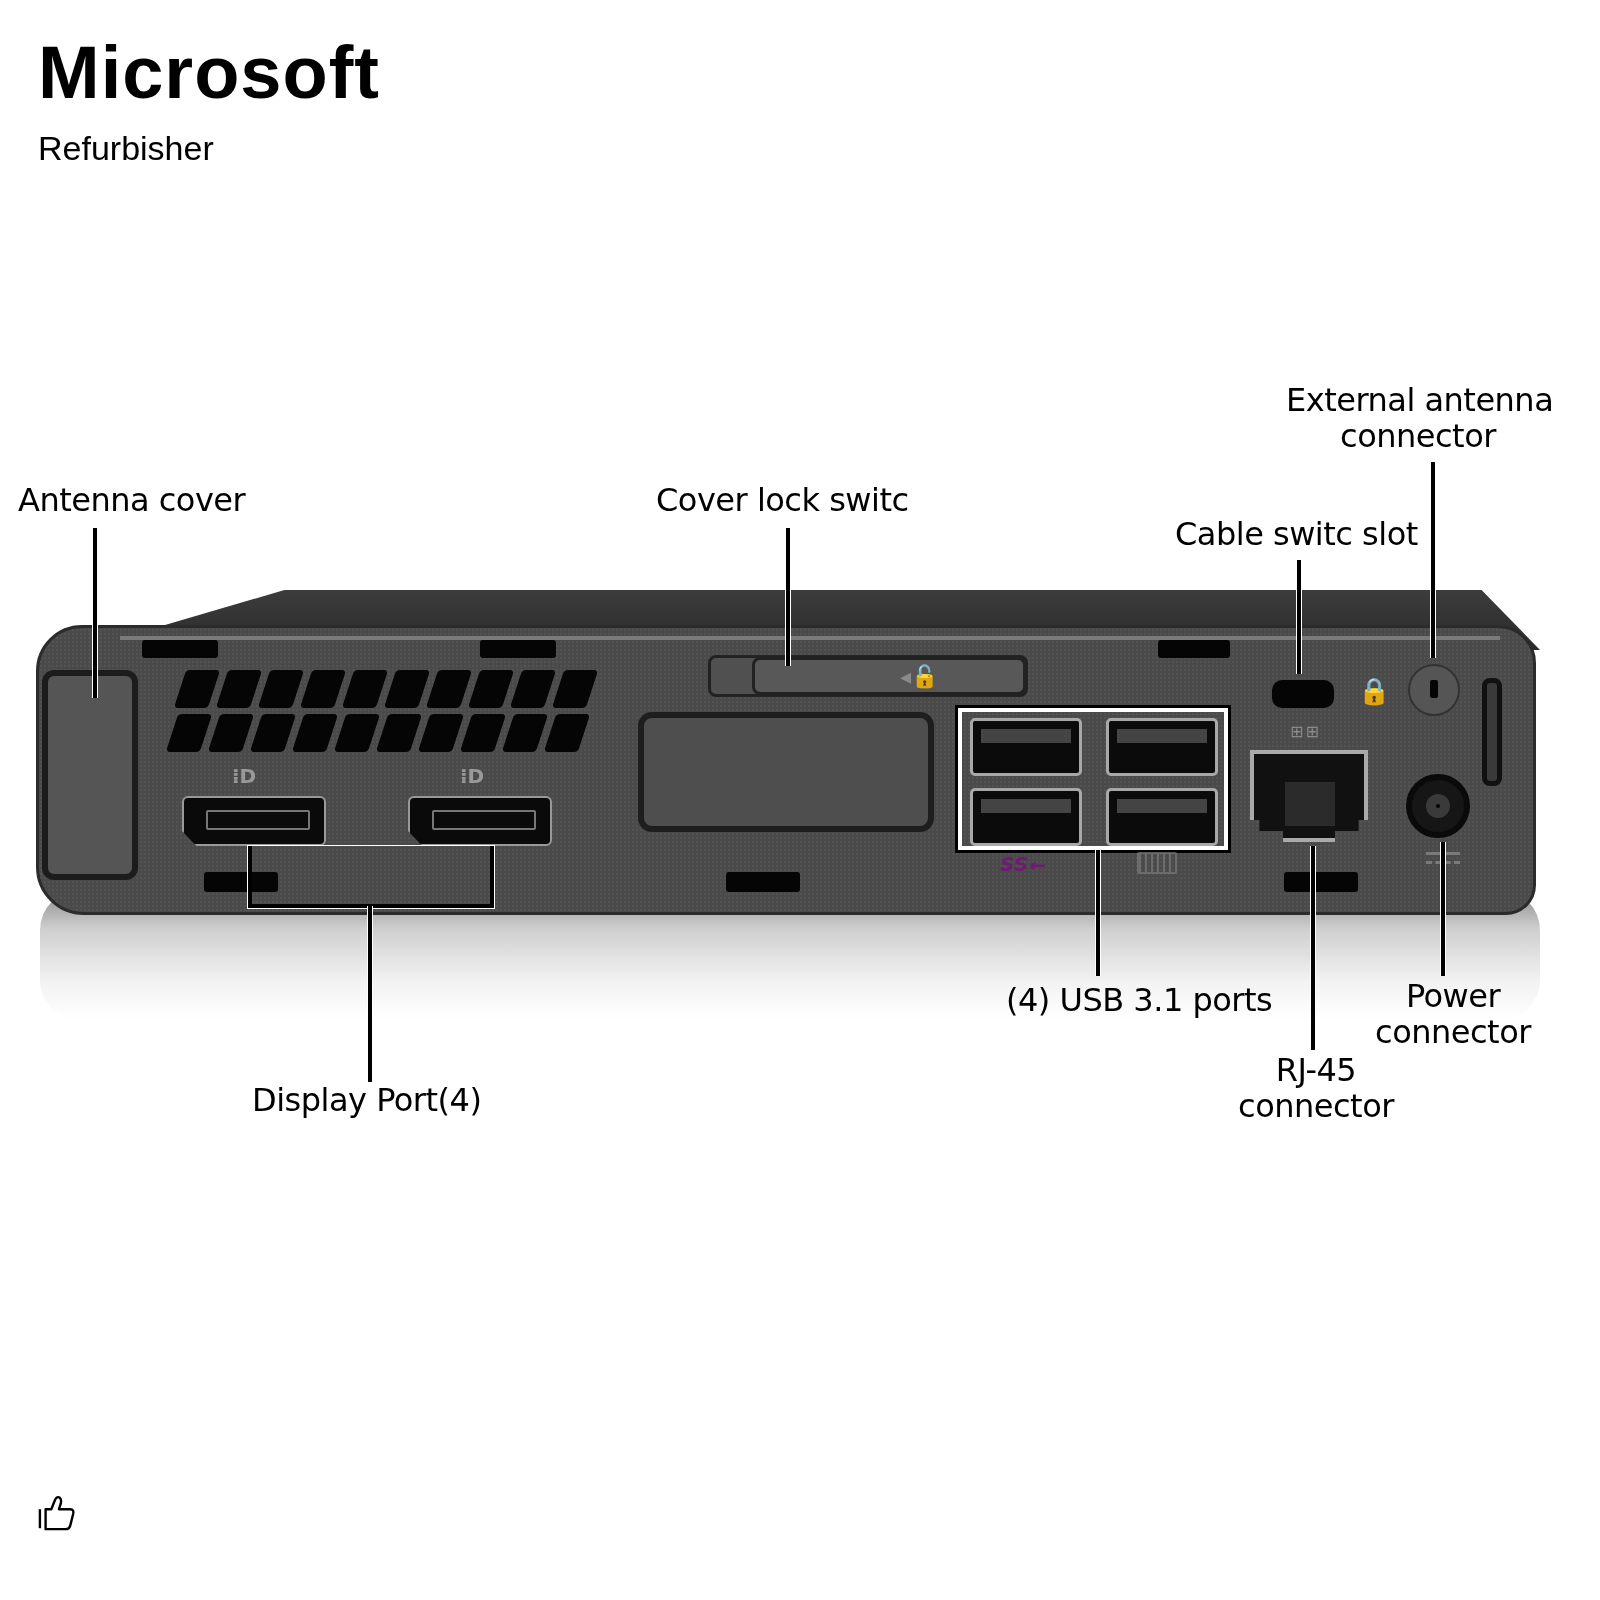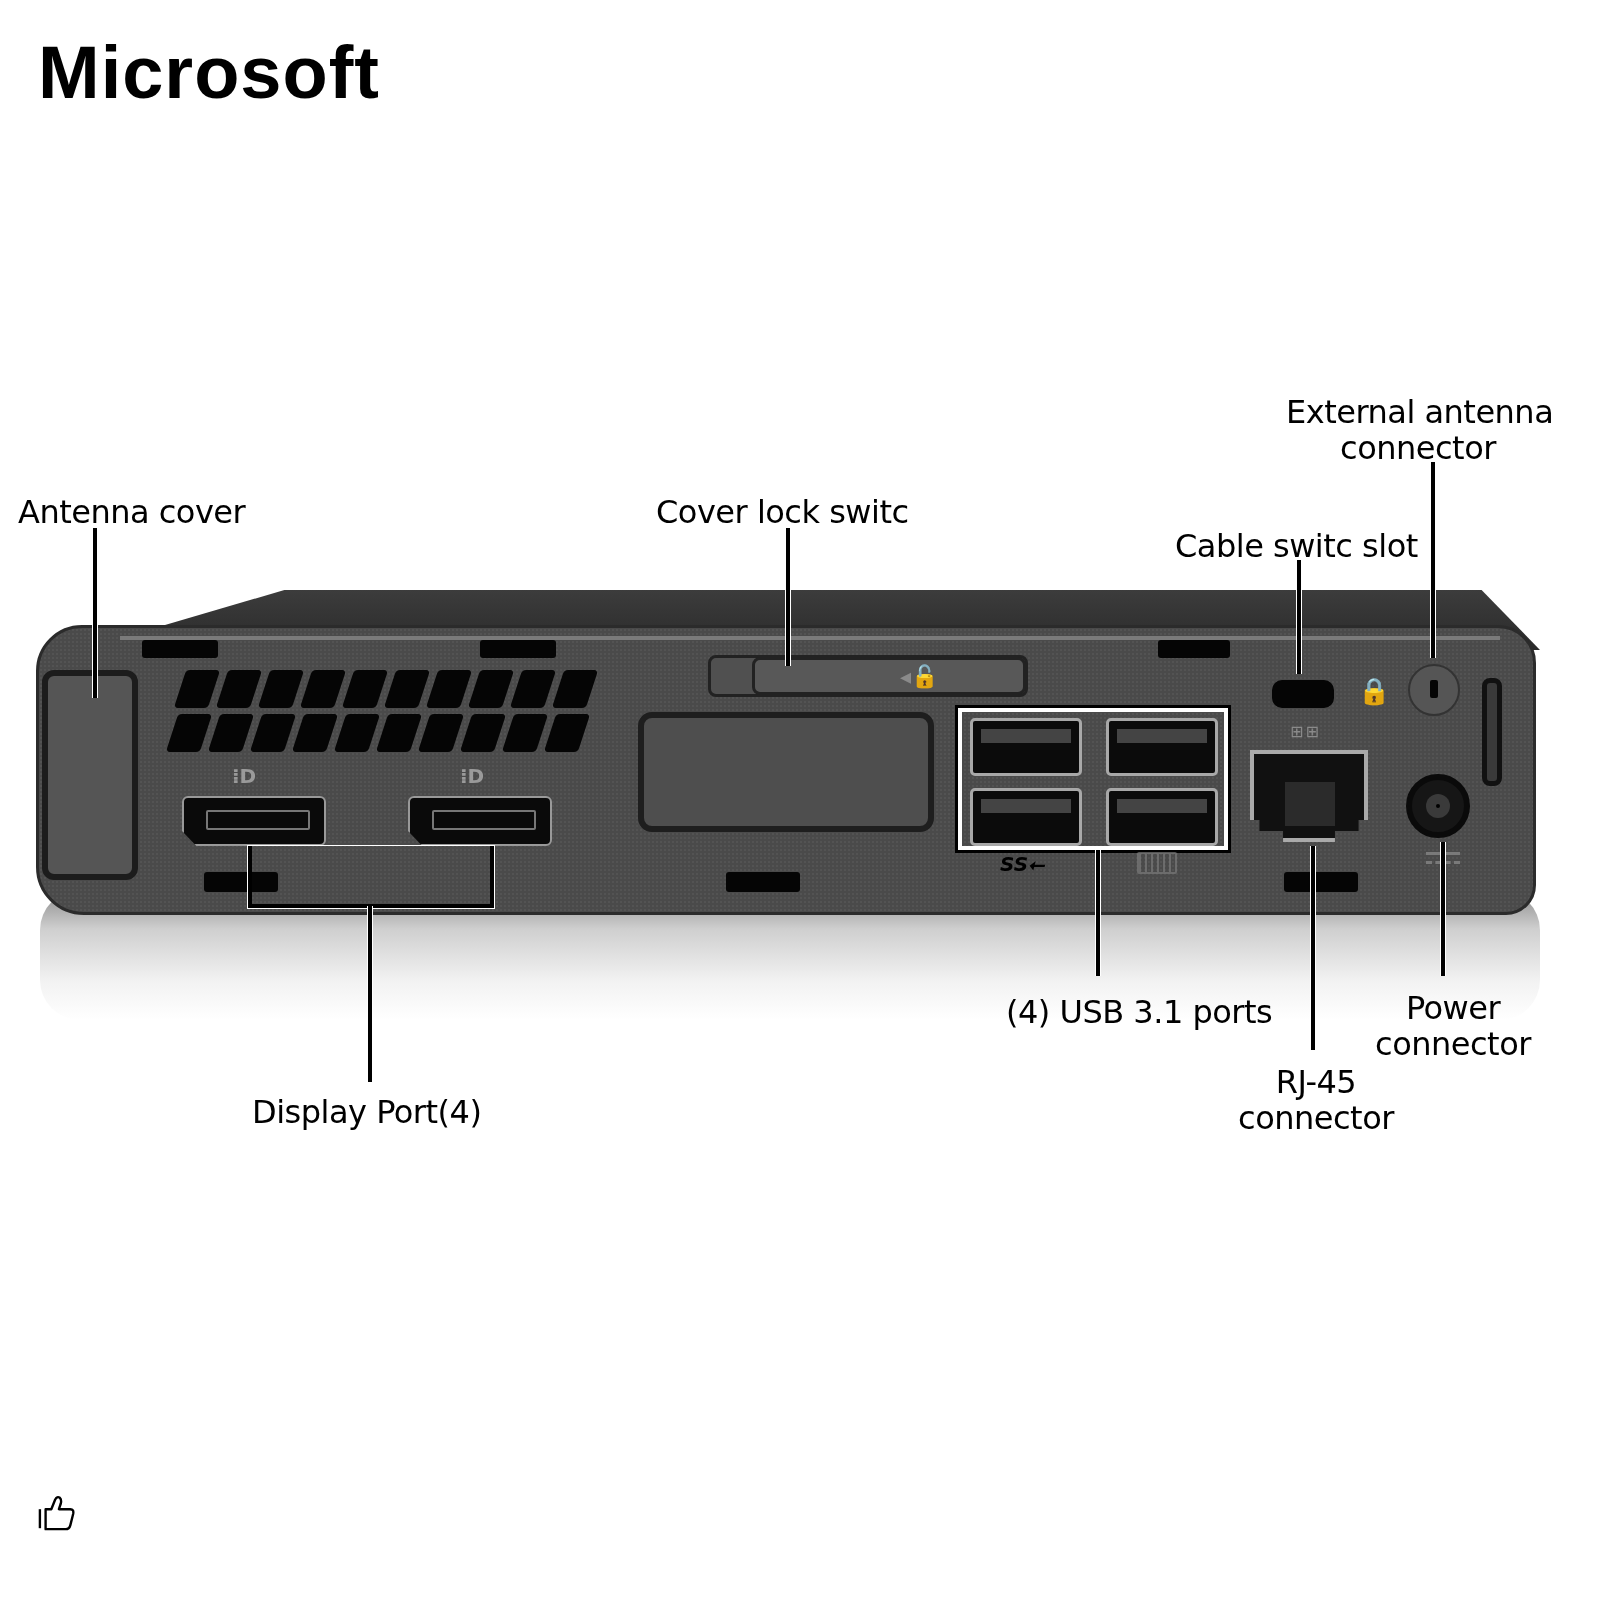--- a/index.html
+++ b/index.html
@@ -5,21 +5,21 @@
     html, body { margin: 0; padding: 0; background: #ffffff; }
     body { width: 1600px; height: 1600px; position: relative; overflow: hidden; font-family: "DejaVu Sans", sans-serif; color: #000; }
 
     
     .brand { position: absolute; left: 38px; top: 28px; margin-top: 8px; }
     .brand-ms { font-family: "Liberation Sans", sans-serif; font-weight: 700; font-size: 74px; line-height: 74px; letter-spacing: 1px; }
     .brand-auth { font-family: "Liberation Sans", sans-serif; font-weight: 700; font-size: 45px; line-height: 48px; letter-spacing: 5px; margin-top: 4px; margin-left: 2px; }
     .brand-ref { font-family: "Liberation Sans", sans-serif; font-size: 34px; line-height: 40px; margin-top: 18px; }
 
     
-    .lbl { position: absolute; font-family: "DejaVu Sans", sans-serif; font-size: 32px; line-height: 36px; color: #000; white-space: nowrap; letter-spacing: -0.5px; margin-top: 12px; }
+    .lbl { position: absolute; font-family: "DejaVu Sans", sans-serif; font-size: 32px; line-height: 36px; color: #000; white-space: nowrap; letter-spacing: -0.5px; }
     .lbl.center { text-align: center; }
 
     
     .vline { position: absolute; width: 4px; background: #000; border-left: 1px solid #fff; border-right: 1px solid #fff; box-sizing: content-box; }
     .bracket { position: absolute; border: 4px solid #000; border-top: none; box-shadow: 0 0 0 1px #fff; }
 
     
     .device-shadow { position: absolute; left: 40px; top: 890px; width: 1500px; height: 130px;
       background: linear-gradient(to bottom, #8a8a8a 0%, #cfcfcf 30%, #f2f2f2 70%, #ffffff 100%); border-radius: 40px; }
     .device-top { position: absolute; left: 80px; top: 590px; width: 1460px; height: 60px;
@@ -42,21 +42,21 @@
 
     .lock-switch-track { position: absolute; left: 708px; top: 655px; width: 320px; height: 42px; border: 3px solid #222; border-radius: 8px; background: #505050; box-sizing: border-box; }
     .lock-switch-knob { position: absolute; left: 752px; top: 657px; width: 274px; height: 38px; border: 3px solid #222; border-radius: 8px; background: #585858; box-sizing: border-box; }
     .unlock-glyph { position: absolute; left: 900px; top: 664px; font-size: 22px; color: #8a8a8a; }
 
     .cover-plate { position: absolute; left: 638px; top: 712px; width: 296px; height: 120px; border: 6px solid #1e1e1e; border-radius: 14px; background: #4e4e4e; box-sizing: border-box; }
 
     .usb-frame { position: absolute; left: 958px; top: 708px; width: 270px; height: 142px; border: 4px solid #fff; outline: 3px solid #000; box-sizing: border-box; }
     .usb { position: absolute; width: 112px; height: 58px; background: #0b0b0b; border: 3px solid #a8a8a8; border-radius: 5px; box-sizing: border-box; }
     .usb-tongue { position: absolute; left: 8px; top: 8px; width: 90px; height: 14px; background: #444; }
-    .ss-glyph { position: absolute; left: 1000px; top: 852px; font-size: 20px; font-style: italic; color: #000000; font-weight: 700; }
+    .ss-glyph { position: absolute; left: 1000px; top: 852px; font-size: 20px; font-style: italic; color: #701a75; font-weight: 700; }
     .kb-glyph { position: absolute; left: 1137px; top: 852px; width: 40px; height: 22px; border: 2px solid #7a7a7a; border-radius: 2px; box-sizing: border-box;
       background-image: repeating-linear-gradient(90deg, #7a7a7a 0 2px, transparent 2px 6px); opacity: .7; }
 
     .cable-lock { position: absolute; left: 1272px; top: 680px; width: 62px; height: 28px; background: #050505; border-radius: 10px; }
     .lock-glyph { position: absolute; left: 1358px; top: 676px; font-size: 26px; color: #8a8a8a; }
     .ant-conn { position: absolute; left: 1408px; top: 664px; width: 52px; height: 52px; border-radius: 50%; background: #555; border: 2px solid #333; box-sizing: border-box; }
     .ant-conn::after { content: ""; position: absolute; left: 20px; top: 14px; width: 8px; height: 18px; background: #050505; border-radius: 2px; }
 
     .rj45 { position: absolute; left: 1250px; top: 750px; width: 118px; height: 92px; background: #111; border: 4px solid #aaa; box-sizing: border-box;
       clip-path: polygon(0 0,100% 0,100% 76%,92% 76%,92% 88%,72% 88%,72% 100%,28% 100%,28% 88%,8% 88%,8% 76%,0 76%); }
@@ -74,20 +74,21 @@
     
     .footer { position: absolute; left: 38px; top: 1494px; display: flex; align-items: center; gap: 14px; }
     .thumb { width: 38px; height: 38px; }
     .footer-text { font-family: "DejaVu Sans", sans-serif; font-size: 30px; letter-spacing: -1px; }
   </style>
 </head>
 <body>
 
 <div class="brand">
   <div class="brand-ms">Microsoft</div>
+  <div class="brand-ref">Refurbisher</div>
 </div>
 
 <div>
   <div class="device-shadow"></div>
   <div class="device-top"></div>
   <div class="device-body"></div>
   <div class="rim"></div>
 
   <div class="slot" style="left:142px;top:640px;width:76px;height:18px;"></div>
   <div class="slot" style="left:480px;top:640px;width:76px;height:18px;"></div>

